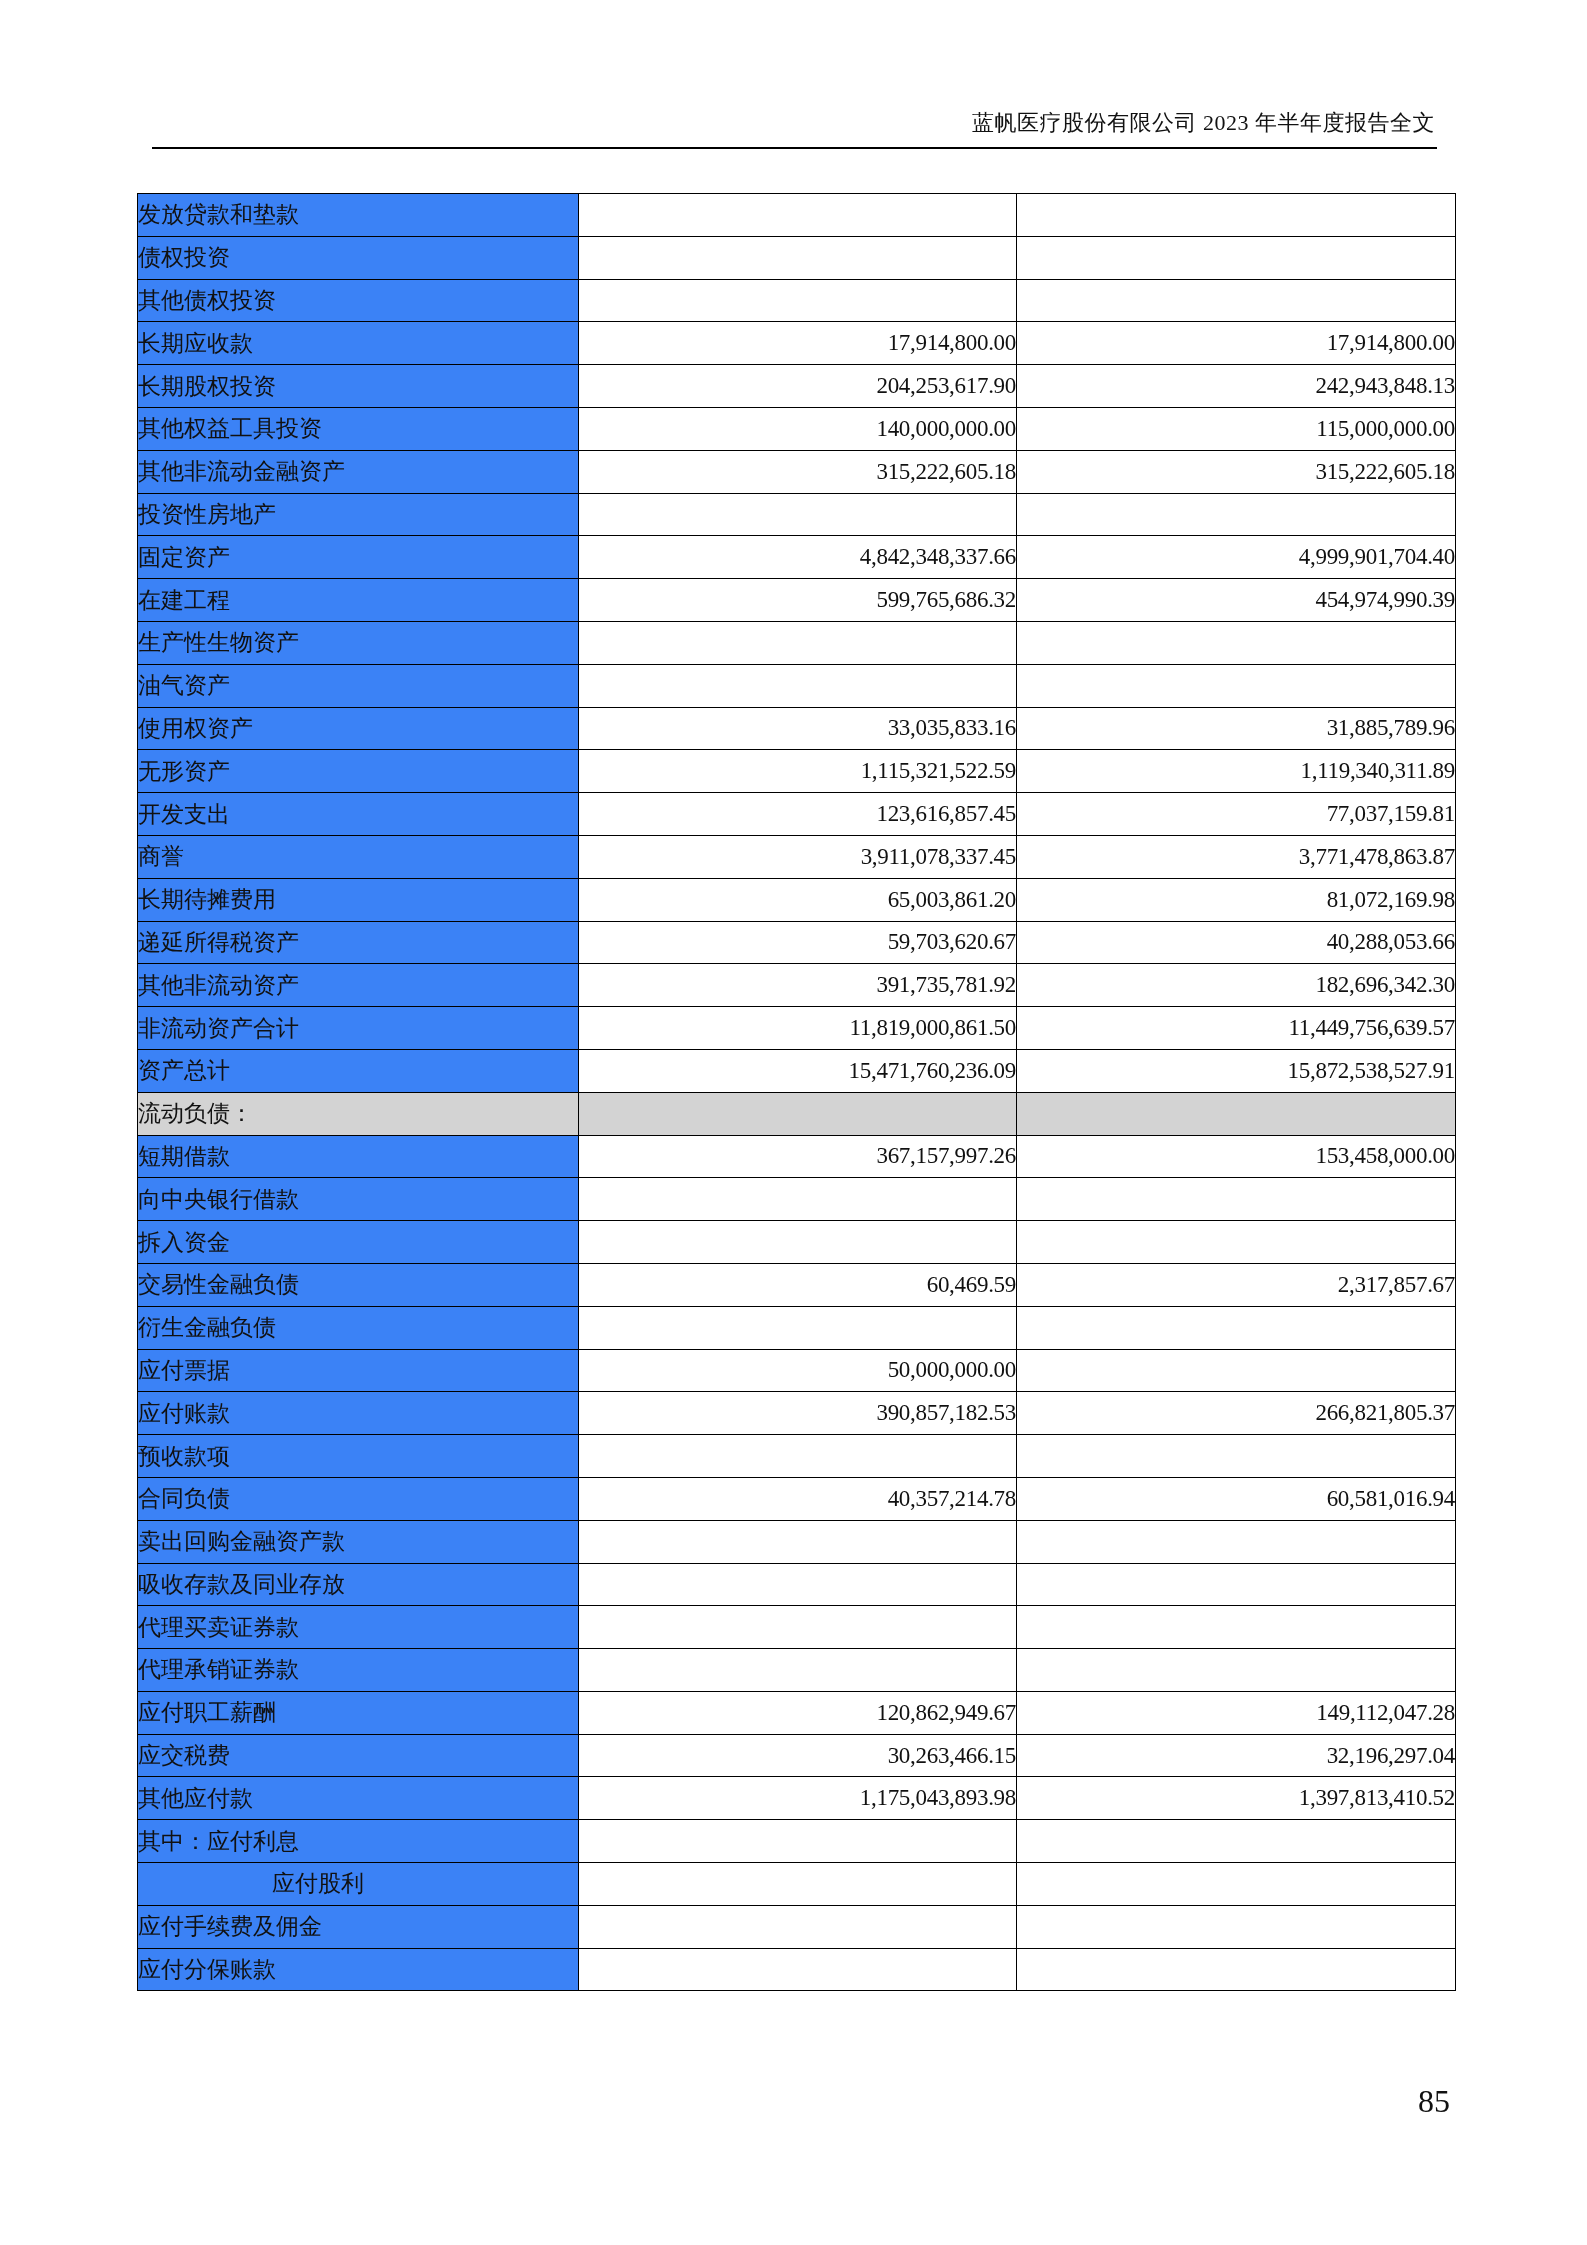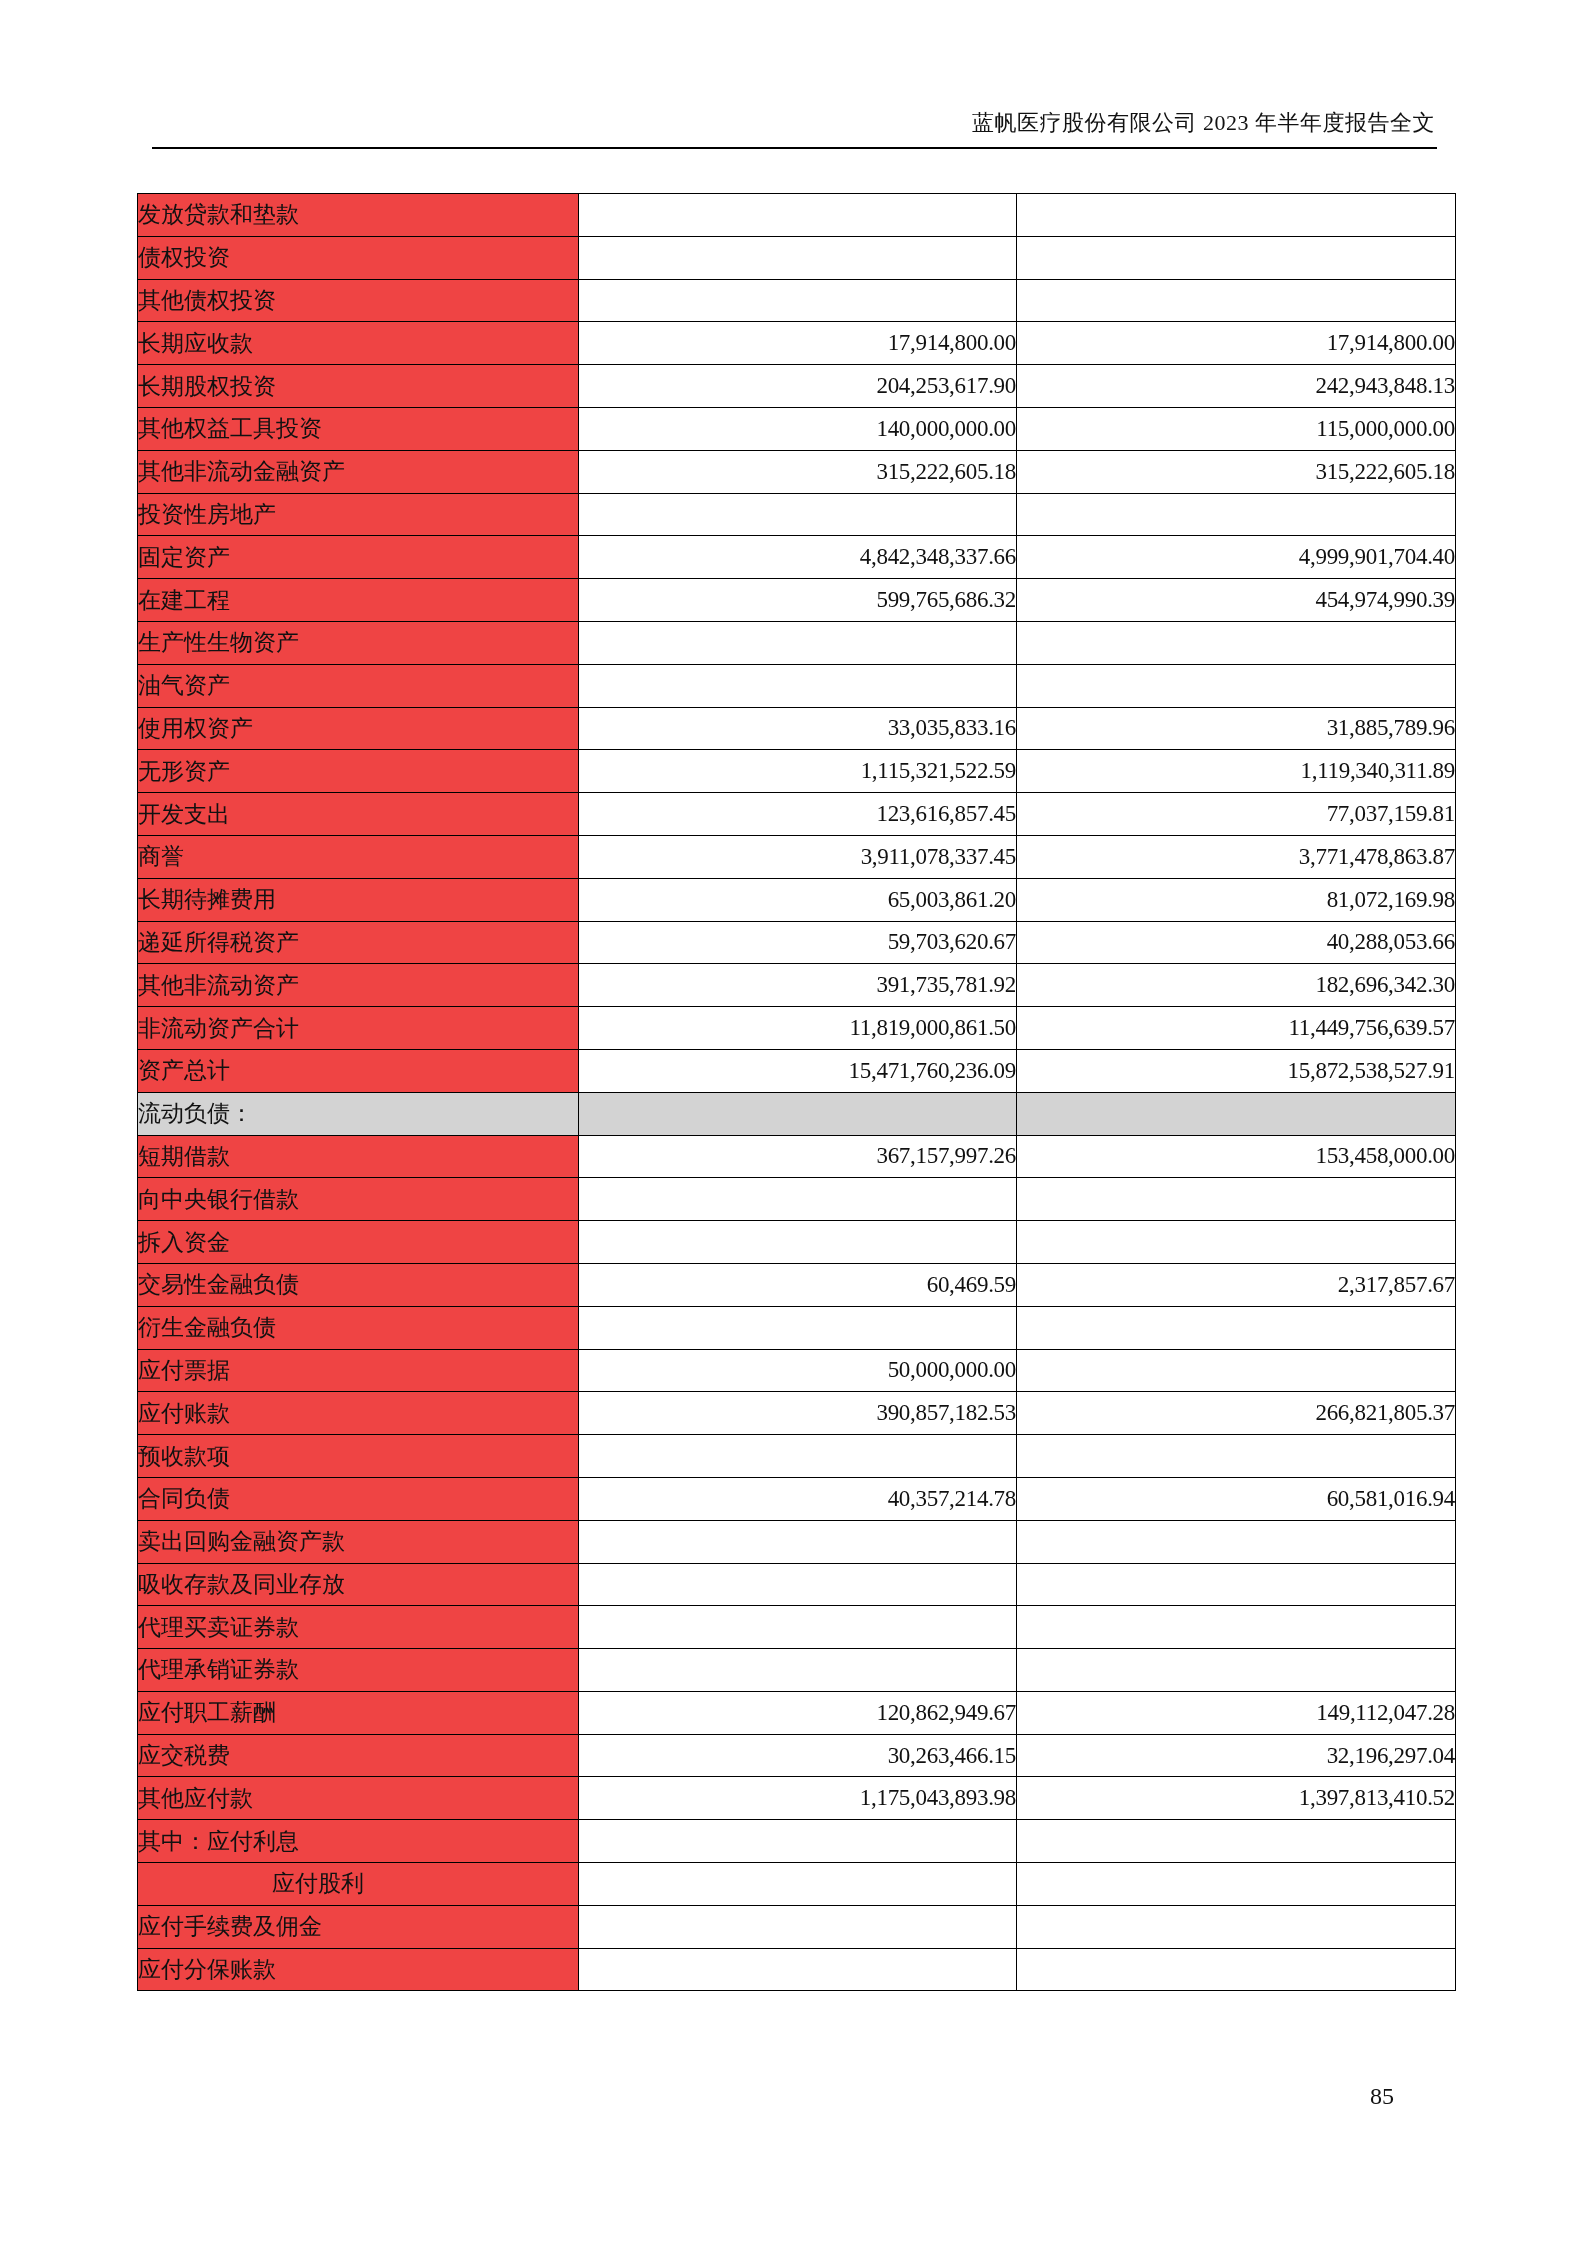--- a/index.html
+++ b/index.html
@@ -6,27 +6,27 @@
     body { width: 1587px; height: 2245px; position: relative; overflow: hidden;
            font-family: "Liberation Serif", "DejaVu Serif", serif; color: #111; }
     .header-title { position: absolute; right: 152px; top: 108px; font-size: 22px;
                     letter-spacing: 0.5px; white-space: nowrap; }
     .header-rule { position: absolute; left: 152px; top: 147px; width: 1285px; height: 2px; background: #000; }
     table.bs { position: absolute; left: 137px; top: 193px; width: 1318px; border-collapse: collapse; table-layout: fixed; }
     table.bs col.c1 { width: 441px; }
     table.bs col.c2 { width: 438px; }
     table.bs col.c3 { width: 439px; }
     table.bs td { border: 1.5px solid #000; height: 41.8px; padding: 0; font-size: 23px; vertical-align: middle; }
-    td.label { background: #ef4444; padding-left: 38px; white-space: nowrap; }
+    td.label { background: #3b82f6; padding-left: 38px; white-space: nowrap; }
     td.label.l0 { }
     td.label.l2 { }
     td.label.l3 { padding-left: 134px; }
     td.num { text-align: right; padding-right: 14px; font-size: 24px; letter-spacing: -0.3px; white-space: nowrap; }
     tr.section td { background: #d3d3d3; font-family: Liberation Serif, serif; }
-    .page-number { position: absolute; left: 1370px; top: 2083px; font-size: 24px; }
+    .page-number { position: absolute; left: 1418px; top: 2083px; font-size: 32px; }
   </style>
 </head>
 <body>
 
 <div class="header-title">蓝帆医疗股份有限公司 2023 年半年度报告全文</div>
 <div class="header-rule"></div>
 
 <table class="bs">
   <colgroup>
       <col class="c1">

